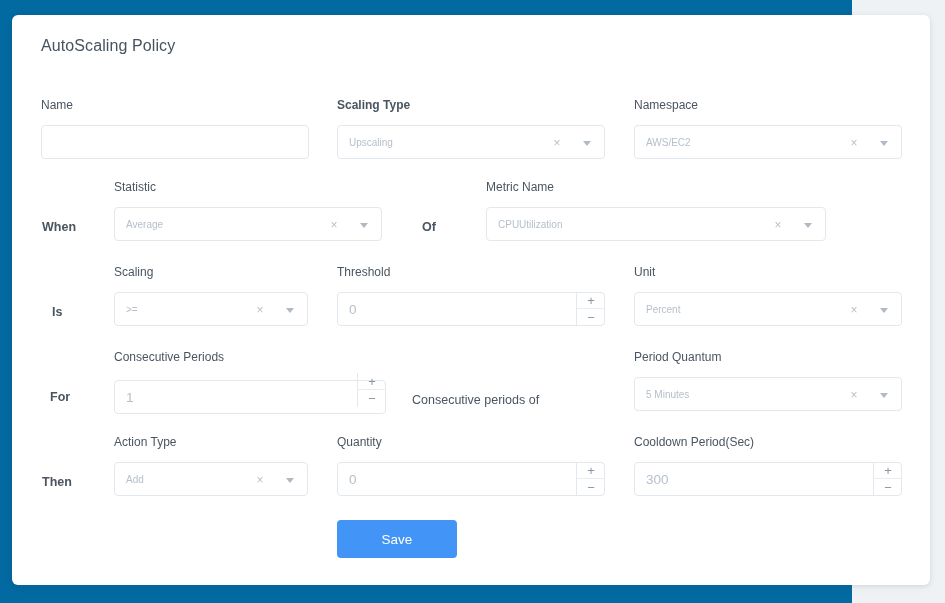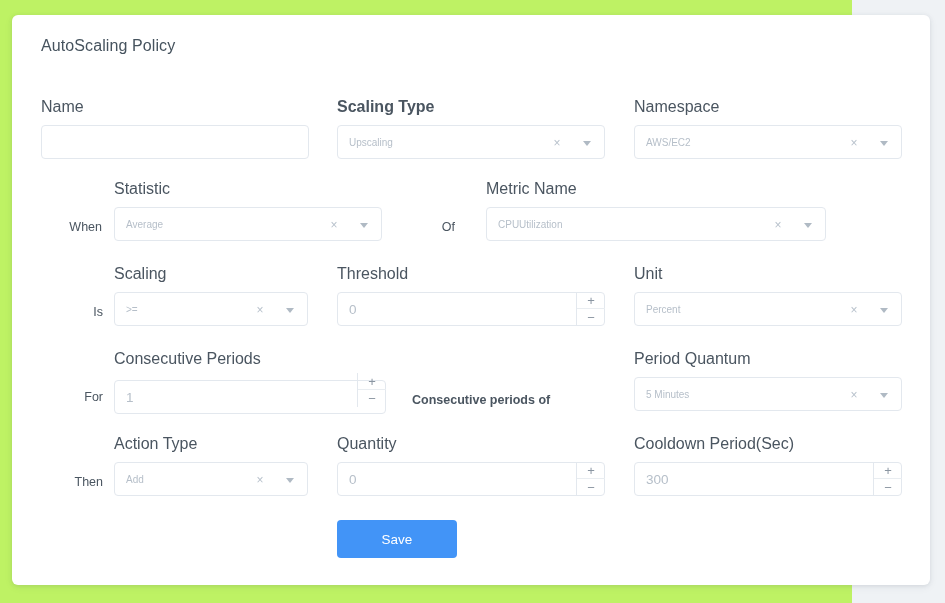--- a/index.html
+++ b/index.html
@@ -10,21 +10,21 @@
     height: 603px;
     overflow: hidden;
     background: #eff2f5;
     font-family: "Liberation Sans", sans-serif;
   }
 
   .page {
     position: relative;
     width: 852px;
     height: 603px;
-    background: #bef264;
+    background: #0369a1;
     padding-left: 29px;
   }
 
   .card {
     position: absolute;
     left: 12px;
     top: 15px;
     width: 918px;
     height: 570px;
     background: #ffffff;
@@ -37,39 +37,39 @@
     left: 29px;
     top: 22px;
     font-size: 16px;
     color: #46535e;
     letter-spacing: 0.1px;
   }
 
   
   .flabel {
     position: absolute;
-    font-size: 16px;
+    font-size: 12px;
     color: #4a5560;
     white-space: nowrap;
   }
 
   .prefix {
     position: absolute;
     font-size: 12.5px;
     color: #4a5560;
-    text-align: right;
-    white-space: nowrap;
+    text-align: left;
+    white-space: nowrap;
+    font-weight: bold;
   }
 
   .inline-note {
     position: absolute;
     font-size: 12.5px;
     color: #4a5560;
     white-space: nowrap;
-    font-weight: bold;
   }
 
   
   .tbox {
     position: absolute;
     height: 34px;
     background: #ffffff;
     border: 1px solid #e3e8ee;
     border-radius: 4px;
   }

